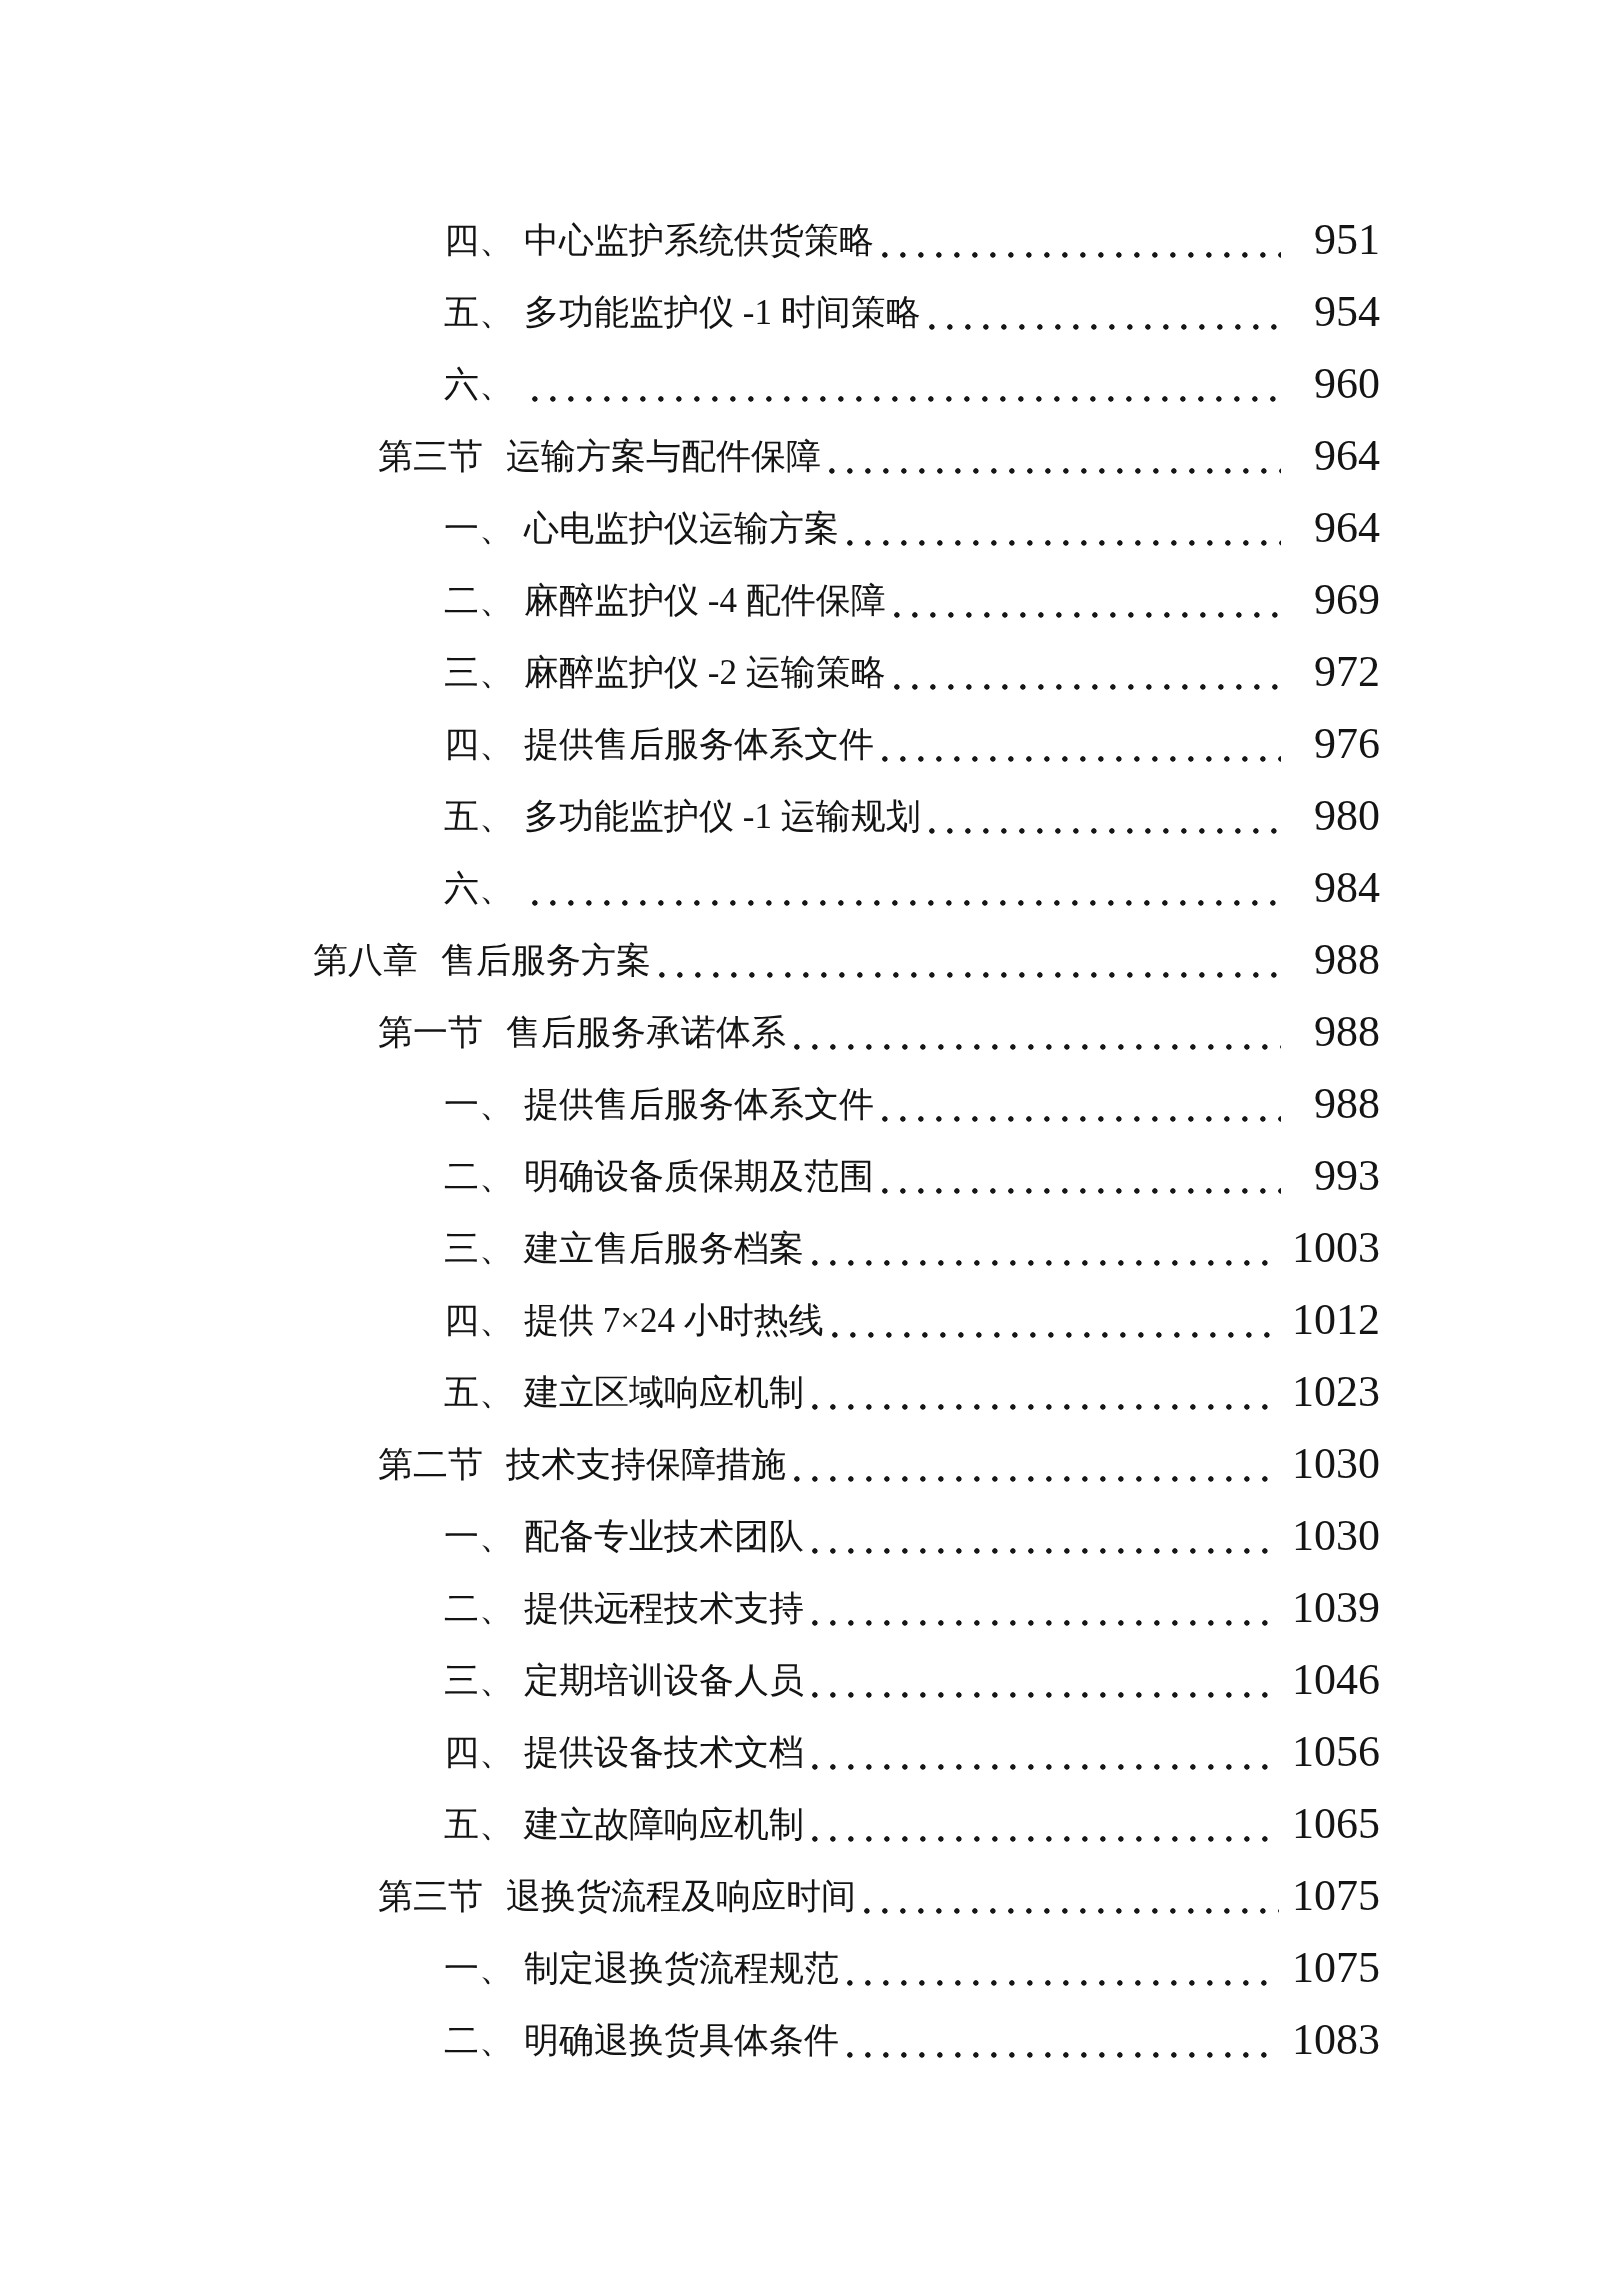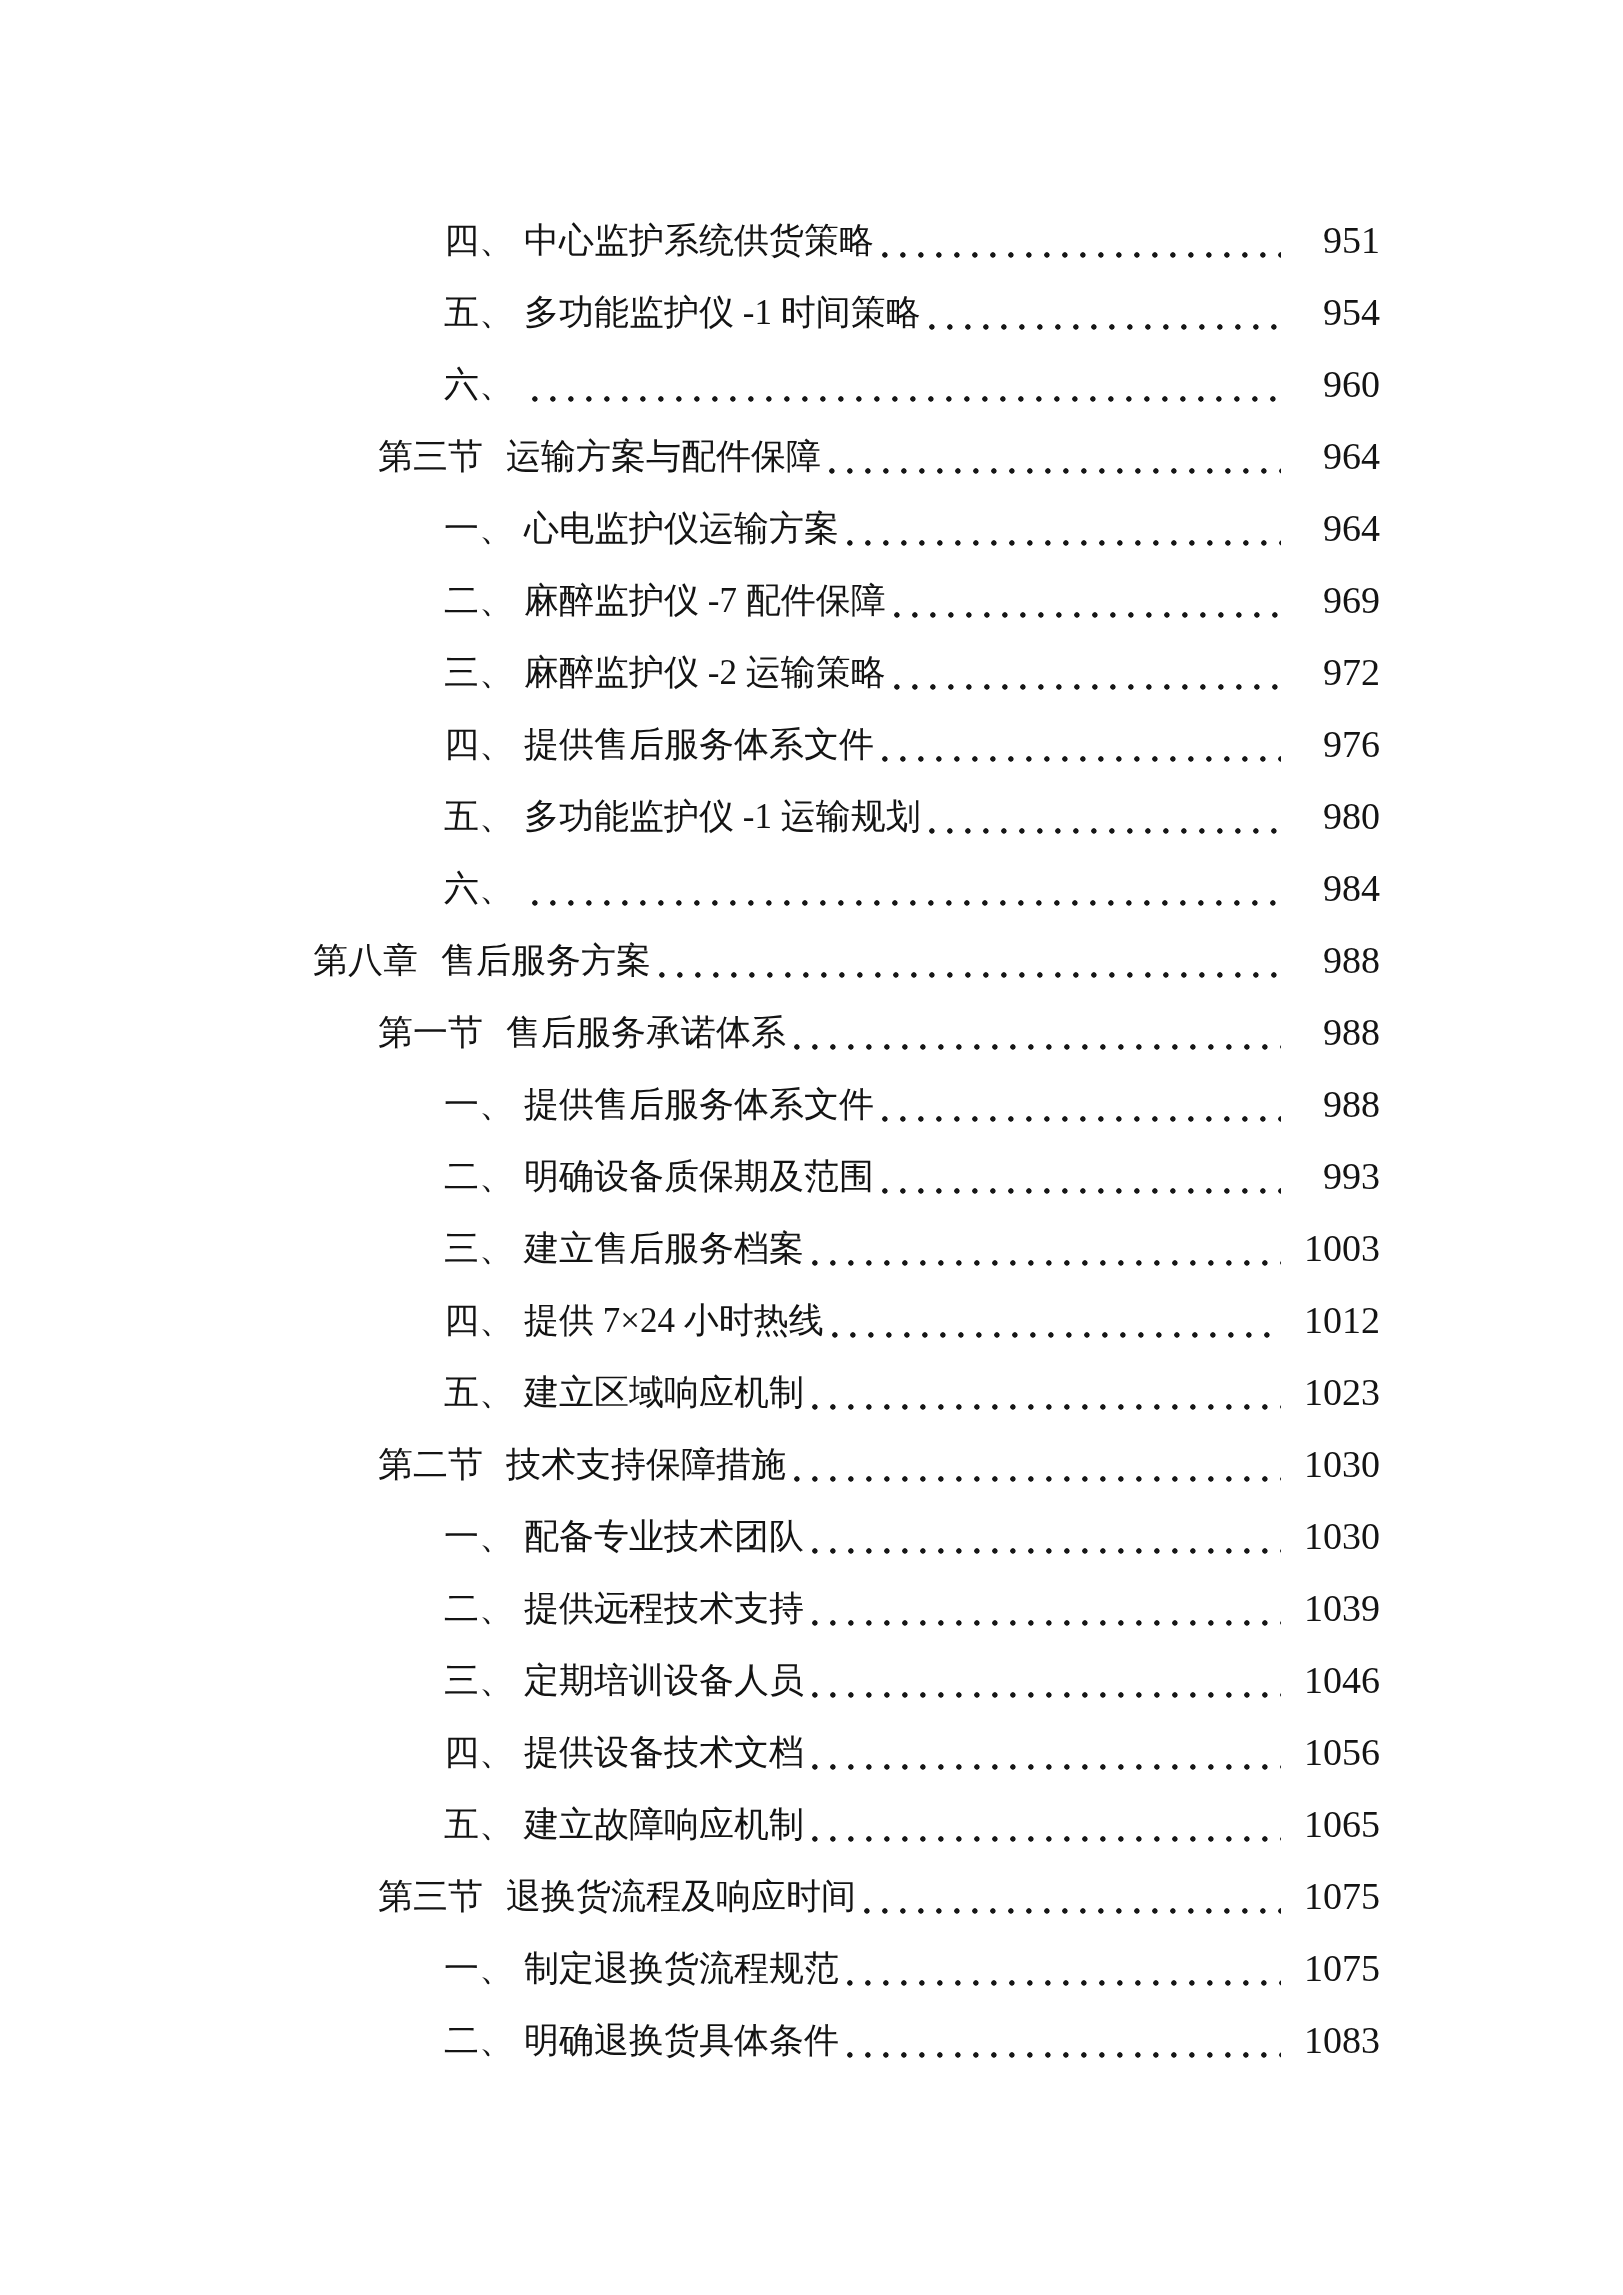--- a/index.html
+++ b/index.html
@@ -39,34 +39,34 @@
     margin-right: 13px;
     background-image: radial-gradient(circle at 2.9px 2.9px, #161616 2.4px, rgba(0,0,0,0) 3px);
     background-size: 18px 5.9px;
     background-repeat: repeat-x;
     background-position: left bottom;
   }
   .page-num {
     flex: 0 0 auto;
     min-width: 86px;
     text-align: right;
-    font-size: 38px;
+    font-size: 44px;
   }
 </style>
 </head>
 <body>
 
 <div class="doc-page">
   <div class="toc" id="toc-root">
       <div class="toc-row item"><span class="num">四、</span><span class="title">中心监护系统供货策略</span><span class="leader"></span><span class="page-num">951</span></div>
       <div class="toc-row item"><span class="num">五、</span><span class="title">多功能监护仪 -1 时间策略</span><span class="leader"></span><span class="page-num">954</span></div>
       <div class="toc-row item"><span class="num">六、</span><span class="leader"></span><span class="page-num">960</span></div>
       <div class="toc-row section"><span class="num">第三节</span><span class="title">运输方案与配件保障</span><span class="leader"></span><span class="page-num">964</span></div>
       <div class="toc-row item"><span class="num">一、</span><span class="title">心电监护仪运输方案</span><span class="leader"></span><span class="page-num">964</span></div>
-      <div class="toc-row item"><span class="num">二、</span><span class="title">麻醉监护仪 -7 配件保障</span><span class="leader"></span><span class="page-num">969</span></div>
+      <div class="toc-row item"><span class="num">二、</span><span class="title">麻醉监护仪 -4 配件保障</span><span class="leader"></span><span class="page-num">969</span></div>
       <div class="toc-row item"><span class="num">三、</span><span class="title">麻醉监护仪 -2 运输策略</span><span class="leader"></span><span class="page-num">972</span></div>
       <div class="toc-row item"><span class="num">四、</span><span class="title">提供售后服务体系文件</span><span class="leader"></span><span class="page-num">976</span></div>
       <div class="toc-row item"><span class="num">五、</span><span class="title">多功能监护仪 -1 运输规划</span><span class="leader"></span><span class="page-num">980</span></div>
       <div class="toc-row item"><span class="num">六、</span><span class="leader"></span><span class="page-num">984</span></div>
       <div class="toc-row chapter"><span class="num">第八章</span><span class="title">售后服务方案</span><span class="leader"></span><span class="page-num">988</span></div>
       <div class="toc-row section"><span class="num">第一节</span><span class="title">售后服务承诺体系</span><span class="leader"></span><span class="page-num">988</span></div>
       <div class="toc-row item"><span class="num">一、</span><span class="title">提供售后服务体系文件</span><span class="leader"></span><span class="page-num">988</span></div>
       <div class="toc-row item"><span class="num">二、</span><span class="title">明确设备质保期及范围</span><span class="leader"></span><span class="page-num">993</span></div>
       <div class="toc-row item"><span class="num">三、</span><span class="title">建立售后服务档案</span><span class="leader"></span><span class="page-num">1003</span></div>
       <div class="toc-row item"><span class="num">四、</span><span class="title">提供 7×24 小时热线</span><span class="leader"></span><span class="page-num">1012</span></div>

